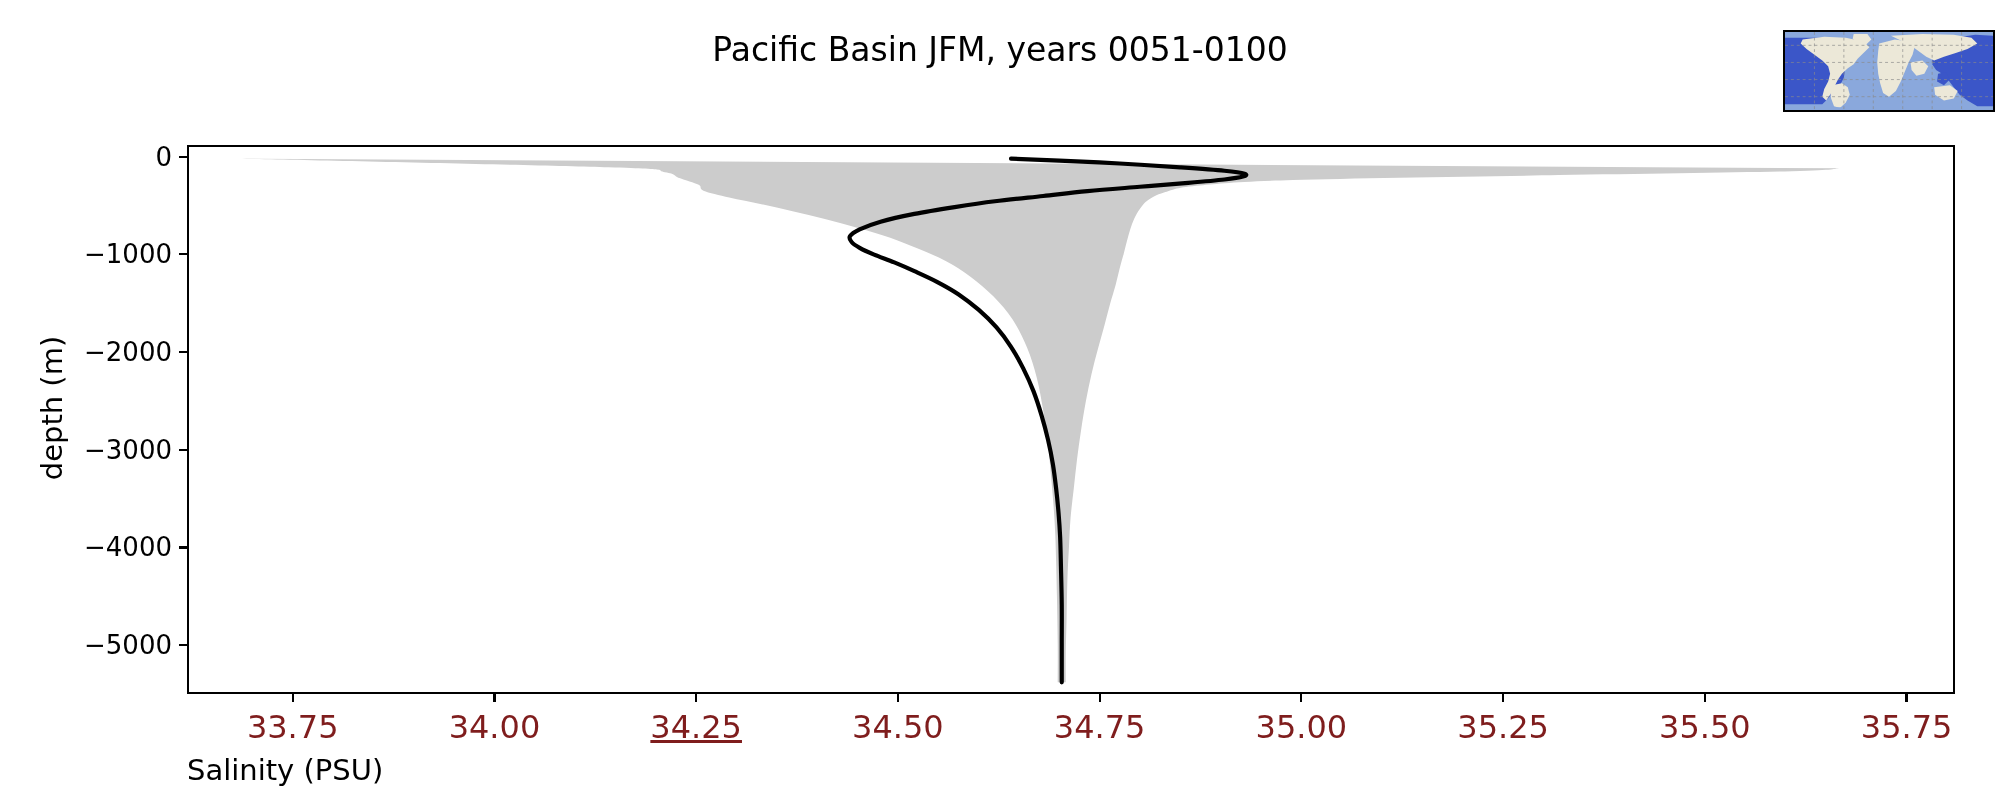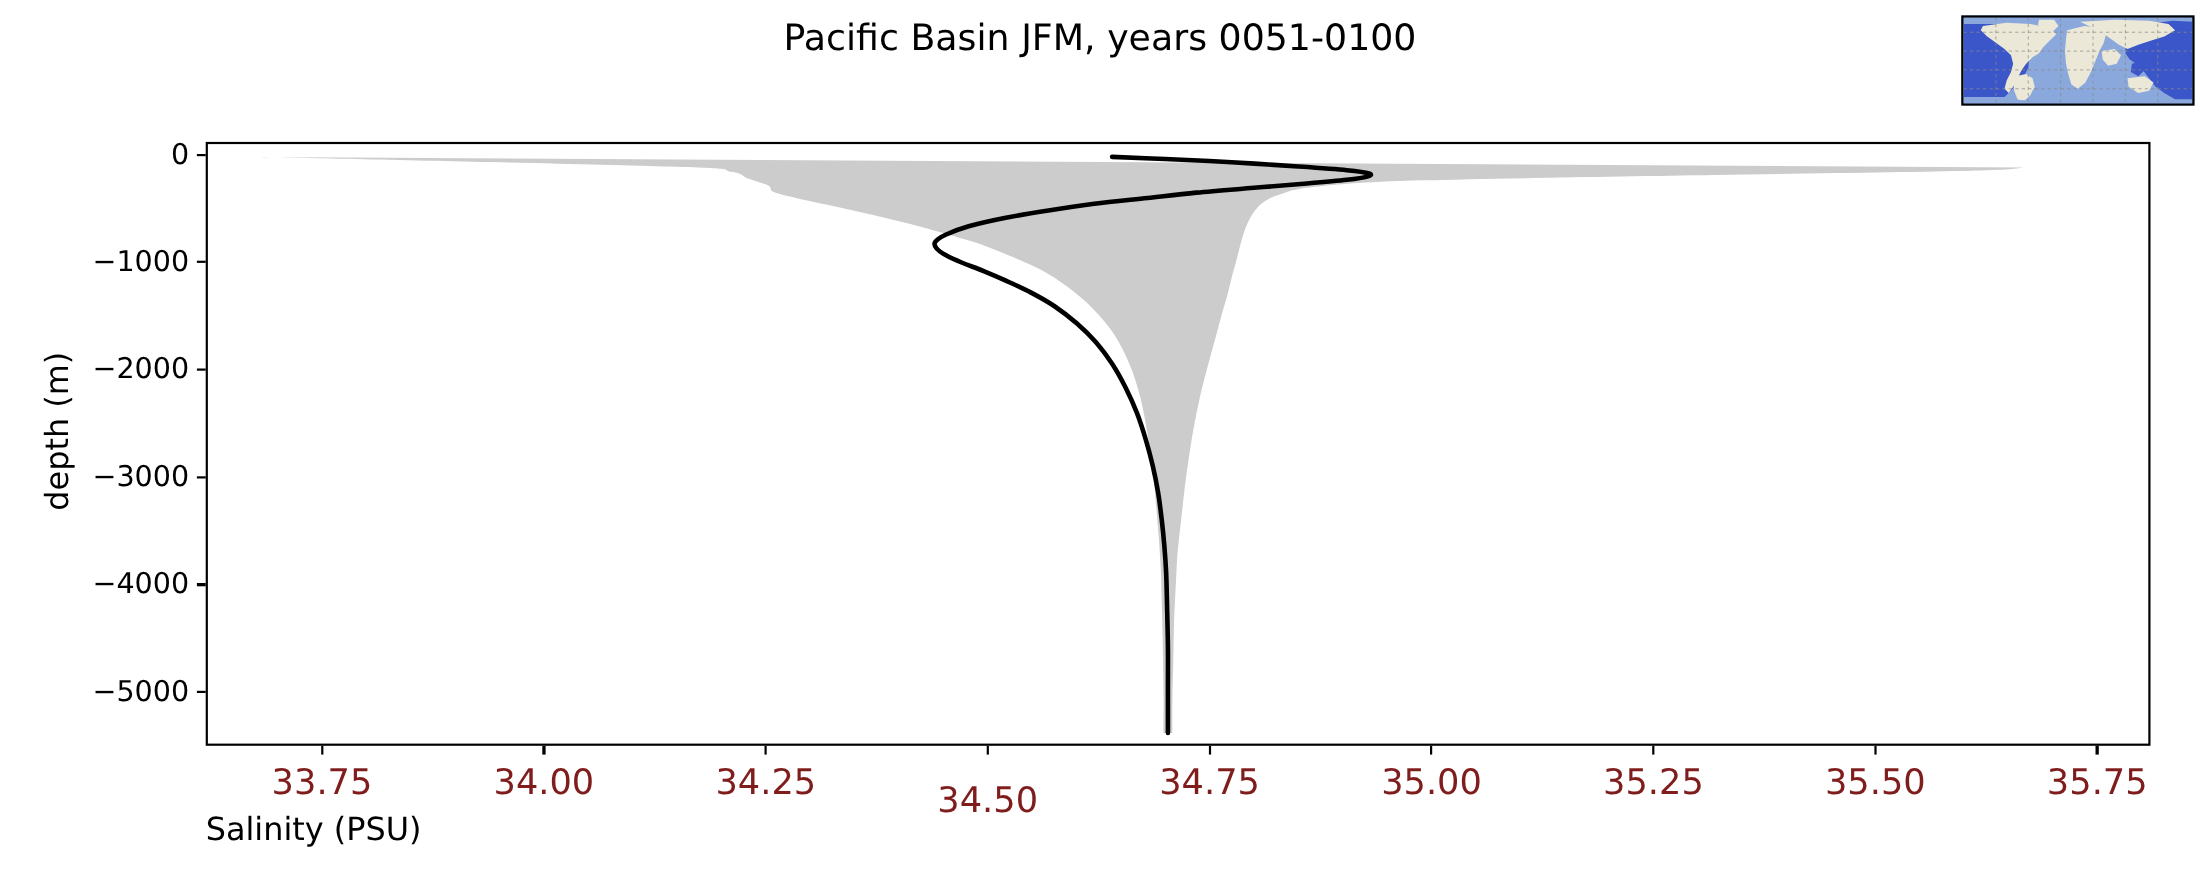--- a/index.html
+++ b/index.html
@@ -9,21 +9,21 @@
   }
   body {
     width: 2000px;
     height: 800px;
     font-family: "DejaVu Sans", sans-serif;
     overflow: hidden;
     position: relative;
   }
   #figure {
     position: absolute;
-    left: 0; top: 0;
+    left: 0; top: 16px;
     width: 2000px;
     height: 780px;
   }
   .title-block {
     position: absolute;
     left: 0;
     top: 12px;
     width: 2000px;
     text-align: center;
     pointer-events: none;
@@ -175,23 +175,23 @@
       <path id="mean-path" fill="none" stroke="#000000" stroke-width="4.2" stroke-linejoin="round" stroke-linecap="round" d="M 823.88,11.72 C 831.95,12.05 854.14,12.86 872.30,13.68 C 890.46,14.49 912.65,15.47 932.82,16.61 C 952.99,17.75 975.86,19.29 993.34,20.51 C 1010.82,21.74 1026.96,22.87 1037.72,23.93 C 1048.48,24.99 1054.80,25.89 1057.90,26.86 C 1060.99,27.84 1059.64,28.82 1056.28,29.79 C 1052.92,30.77 1046.87,31.67 1037.72,32.73 C 1028.58,33.78 1015.53,34.92 1001.41,36.14 C 987.29,37.37 969.80,38.67 952.99,40.05 C 936.18,41.44 916.68,42.90 900.54,44.45 C 884.40,45.99 871.63,47.62 856.16,49.33 C 840.69,51.04 822.54,52.83 807.74,54.70 C 792.95,56.58 780.85,58.45 767.40,60.57 C 753.95,62.68 739.42,64.96 727.05,67.40 C 714.68,69.85 702.30,72.61 693.16,75.22 C 684.01,77.82 677.29,80.59 672.18,83.03 C 667.07,85.48 663.84,87.76 662.50,89.87 C 661.15,91.99 662.50,93.78 664.11,95.73 C 665.72,97.69 668.41,99.48 672.18,101.59 C 675.94,103.71 680.92,105.99 686.70,108.43 C 692.49,110.87 700.15,113.48 706.88,116.25 C 713.60,119.02 719.92,121.78 727.05,125.04 C 734.18,128.30 742.25,131.88 749.64,135.78 C 757.04,139.69 764.44,143.76 771.43,148.48 C 778.43,153.21 785.28,158.58 791.61,164.11 C 797.93,169.65 803.98,175.51 809.36,181.70 C 814.74,187.88 819.45,194.40 823.88,201.23 C 828.32,208.07 832.22,215.24 835.99,222.73 C 839.75,230.22 843.38,238.19 846.48,246.17 C 849.57,254.15 852.13,262.45 854.55,270.59 C 856.97,278.73 859.12,286.87 861.00,295.01 C 862.89,303.15 864.50,311.30 865.84,319.44 C 867.19,327.58 868.13,335.72 869.07,343.86 C 870.01,352.00 870.82,360.14 871.49,368.28 C 872.16,376.42 872.70,383.75 873.11,392.70 C 873.51,401.66 873.64,410.61 873.91,422.01 C 874.18,433.40 874.59,448.06 874.72,461.08 C 874.85,474.11 874.72,487.13 874.72,500.16 C 874.72,513.18 874.72,532.72 874.72,539.23"></path>
     </svg>
   </div>
 
   <div id="xticks-container">
       <div class="tick-mark-x" style="left: 291.609px; top: 678px;"></div>
       <div class="tick-label-x" style="left: 292.709px; top: 692px;">33.75</div>
       <div class="tick-mark-x" style="left: 493.343px; top: 678px;"></div>
       <div class="tick-label-x" style="left: 494.443px; top: 692px; text-align: right;">34.00</div>
       <div class="tick-mark-x" style="left: 695.078px; top: 678px;"></div>
-      <div class="tick-label-x" style="left: 696.178px; top: 692px;">34.25</div>
+      <div class="tick-label-x" style="left: 696.178px; top: 692px; text-decoration: underline;">34.25</div>
       <div class="tick-mark-x" style="left: 896.812px; top: 678px;"></div>
-      <div class="tick-label-x" style="left: 897.912px; top: 692px; margin-top: 16px;">34.50</div>
+      <div class="tick-label-x" style="left: 897.912px; top: 692px;">34.50</div>
       <div class="tick-mark-x" style="left: 1098.55px; top: 678px;"></div>
       <div class="tick-label-x" style="left: 1099.65px; top: 692px; text-align: right;">34.75</div>
       <div class="tick-mark-x" style="left: 1300.28px; top: 678px;"></div>
       <div class="tick-label-x" style="left: 1301.38px; top: 692px;">35.00</div>
       <div class="tick-mark-x" style="left: 1502.02px; top: 678px;"></div>
       <div class="tick-label-x" style="left: 1503.12px; top: 692px;">35.25</div>
       <div class="tick-mark-x" style="left: 1703.75px; top: 678px;"></div>
       <div class="tick-label-x" style="left: 1704.85px; top: 692px;">35.50</div>
       <div class="tick-mark-x" style="left: 1905.48px; top: 678px;"></div>
       <div class="tick-label-x" style="left: 1906.58px; top: 692px;">35.75</div>

